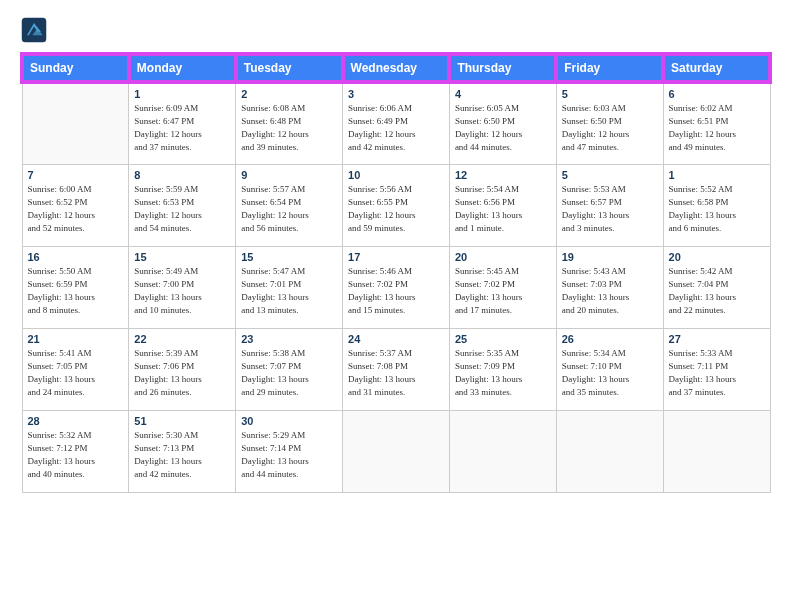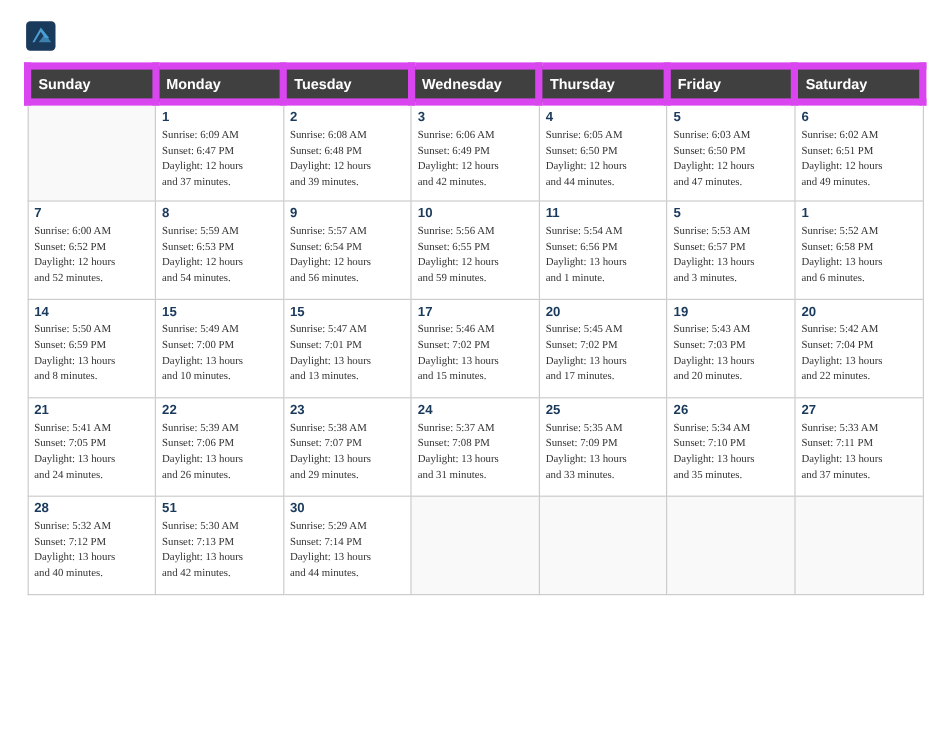--- a/index.html
+++ b/index.html
@@ -46,27 +46,27 @@
       font-size: 16px;
       color: #333;
       font-weight: normal;
     }
     .calendar-table {
       width: 100%;
       border-collapse: collapse;
       table-layout: fixed;
     }
     .calendar-table th {
-      background-color: #404040;
+      background-color: #3b82f6;
       color: #fff;
       font-size: 12px;
       font-weight: bold;
       text-align: left;
       padding: 5px 6px;
-      border: 6px solid #d946ef;
+      border: 4px solid #d946ef;
     }
     .calendar-table td {
       border: 1px solid #ccc;
       vertical-align: top;
       padding: 4px 5px;
       font-size: 9.5px;
       color: #333;
       height: 82px;
       width: 14.28%;
       background: #fff;
@@ -162,35 +162,35 @@
         </td>
         <td>
           <span class="day-number">9</span>
           <div class="day-info">Sunrise: 5:57 AM<br>Sunset: 6:54 PM<br>Daylight: 12 hours<br>and 56 minutes.</div>
         </td>
         <td>
           <span class="day-number">10</span>
           <div class="day-info">Sunrise: 5:56 AM<br>Sunset: 6:55 PM<br>Daylight: 12 hours<br>and 59 minutes.</div>
         </td>
         <td>
-          <span class="day-number">11</span>
+          <span class="day-number">12</span>
           <div class="day-info">Sunrise: 5:54 AM<br>Sunset: 6:56 PM<br>Daylight: 13 hours<br>and 1 minute.</div>
         </td>
         <td>
           <span class="day-number">5</span>
           <div class="day-info">Sunrise: 5:53 AM<br>Sunset: 6:57 PM<br>Daylight: 13 hours<br>and 3 minutes.</div>
         </td>
         <td>
           <span class="day-number">1</span>
           <div class="day-info">Sunrise: 5:52 AM<br>Sunset: 6:58 PM<br>Daylight: 13 hours<br>and 6 minutes.</div>
         </td>
       </tr>
       <tr>
         <td>
-          <span class="day-number">14</span>
+          <span class="day-number">16</span>
           <div class="day-info">Sunrise: 5:50 AM<br>Sunset: 6:59 PM<br>Daylight: 13 hours<br>and 8 minutes.</div>
         </td>
         <td>
           <span class="day-number">15</span>
           <div class="day-info">Sunrise: 5:49 AM<br>Sunset: 7:00 PM<br>Daylight: 13 hours<br>and 10 minutes.</div>
         </td>
         <td>
           <span class="day-number">15</span>
           <div class="day-info">Sunrise: 5:47 AM<br>Sunset: 7:01 PM<br>Daylight: 13 hours<br>and 13 minutes.</div>
         </td>

